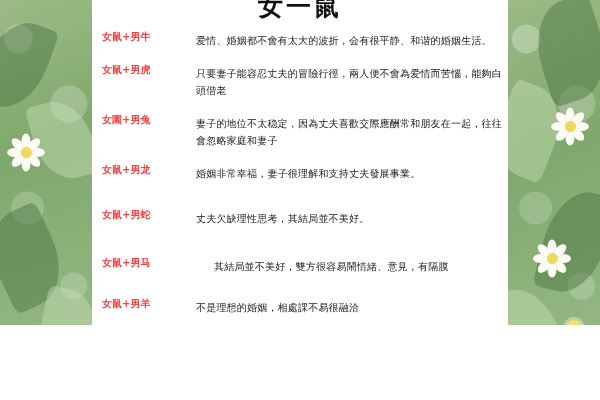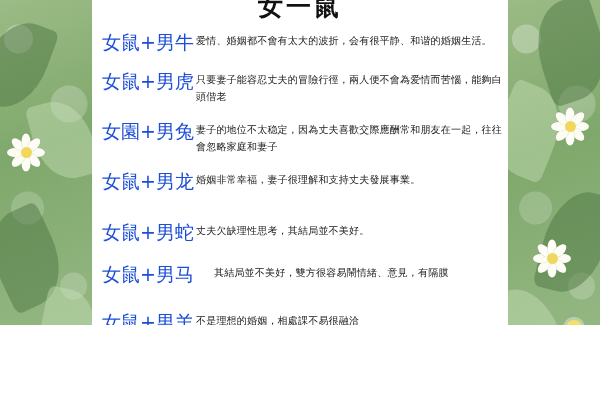--- a/index.html
+++ b/index.html
@@ -117,23 +117,23 @@
     margin-top: 10px;
   }
   .row {
     display: flex;
     align-items: flex-start;
     padding: 0 6px 0 10px;
     margin-bottom: 13px;
   }
   .row-label {
     flex: 0 0 92px;
-    font-weight: normal;
-    font-size: 19px;
-    color: #1d4ed8;
+    font-weight: bold;
+    font-size: 10px;
+    color: #ef4444;
     line-height: 1.35;
     white-space: nowrap;
     letter-spacing: 0px;
   }
   .row-text {
     flex: 1 1 auto;
     font-size: 10px;
     color: #1a1a1a;
     line-height: 1.75;
     padding-top: 2px;
@@ -219,21 +219,21 @@
       <div class="row">
         <div class="row-label">女園+男兔</div>
         <div class="row-text">妻子的地位不太稳定，因為丈夫喜歡交際應酬常和朋友在一起，往往會忽略家庭和妻子</div>
       </div>
 
       <div class="row compact">
         <div class="row-label">女鼠+男龙</div>
         <div class="row-text">婚姻非常幸福，妻子很理解和支持丈夫發展事業。</div>
       </div>
 
-      <div class="row" style="margin-bottom:16px;">
+      <div class="row" style="margin-bottom:28px;">
         <div class="row-label">女鼠+男蛇</div>
         <div class="row-text">丈夫欠缺理性思考，其結局並不美好。</div>
       </div>
 
       <div class="row" style="margin-bottom:22px;gap:18px;">
         <div class="row-label">女鼠+男马</div>
         <div class="row-text">其結局並不美好，雙方很容易鬧情緒、意見，有隔膜</div>
       </div>
 
       <div class="row clipped">

